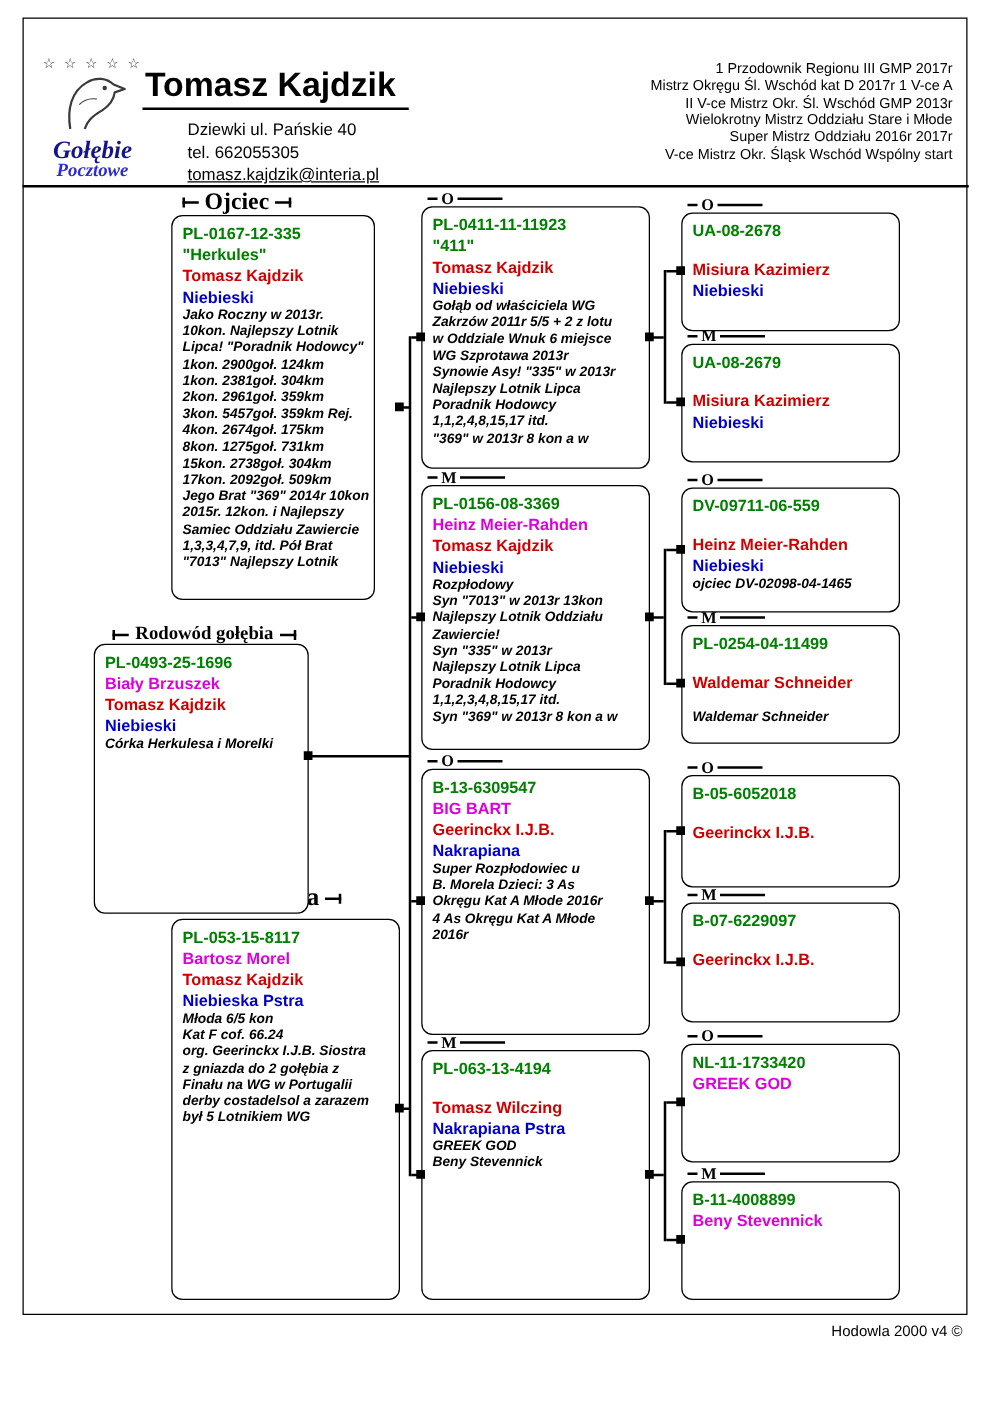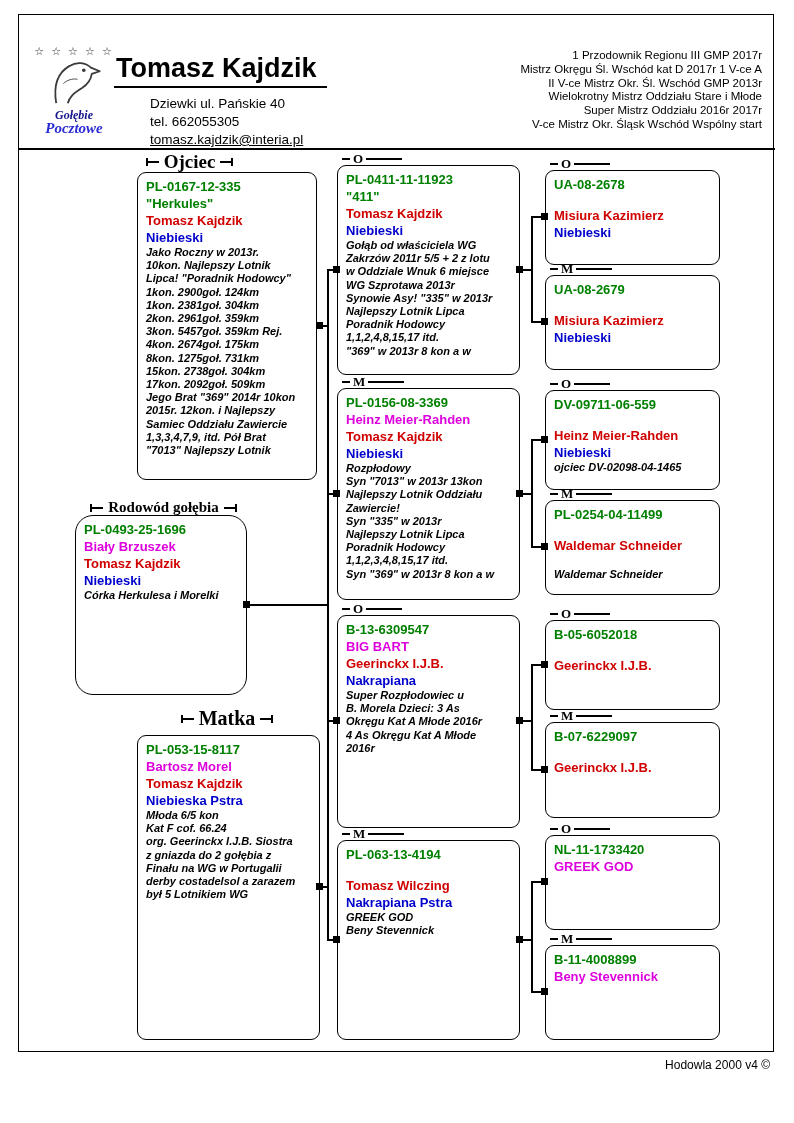--- a/index.html
+++ b/index.html
@@ -7,21 +7,21 @@
     width:794px;height:1123px;position:relative;background:#ffffff;
     font-family:"Liberation Sans", sans-serif;color:#000;overflow:hidden;
   }
   .abs{position:absolute;}
   .page-border{left:18px;top:14px;width:754px;height:1036px;border:1.6px solid #000;}
   .divider{left:18px;top:148px;width:757px;height:2px;background:#000;}
 
   
   .logo{left:32px;top:46px;width:84px;text-align:center;line-height:1;}
   .logo-stars{font-size:11px;letter-spacing:2px;color:#333;}
-  .logo-name1{font-family:"Liberation Serif",serif;font-style:italic;font-weight:bold;font-size:12px;color:#14148c;margin-top:1px;}
+  .logo-name1{font-family:"Liberation Serif",serif;font-style:italic;font-weight:bold;font-size:20px;color:#14148c;margin-top:1px;}
   .logo-name2{font-family:"Liberation Serif",serif;font-style:italic;font-weight:bold;font-size:15px;color:#2b2bd6;}
   .title{left:114px;top:53px;font-size:27px;font-weight:bold;border-bottom:2px solid #000;padding:0 10px 2px 2px;}
   .addr{left:116px;top:95px;font-size:13.5px;line-height:18px;margin-left:34px;}
   .addr .email{text-decoration:underline;}
   .achv{left:410px;top:49px;width:352px;text-align:right;font-size:11.5px;line-height:13.8px;}
 
   
   .sec-label{display:flex;align-items:center;font-family:"Liberation Serif",serif;font-weight:bold;color:#000;justify-content:center;text-align:right;}
   .sec-label .dash{height:2px;background:#000;width:13px;position:relative;margin:0 5px;}
   .sec-label .dash::before{content:"";position:absolute;top:-3px;width:2px;height:8px;background:#000;}
@@ -35,22 +35,22 @@
   .pbox{position:absolute;background:#fff;border:1.6px solid #000;border-radius:9px;
         padding:5px 6px 4px 8px;box-sizing:border-box;}
   .ln{font-size:13px;font-weight:bold;line-height:17px;white-space:nowrap;}
   .ln-ring{color:#008000;}
   .ln-alias{color:#dd00dd;}
   .ln-owner{color:#d00000;}
   .ln-plumage{color:#0000cc;}
   .ln-note{color:#000;font-size:11px;font-style:italic;line-height:13.2px;}
   .ln-gap{height:14px;}
 
-  #b-father{left:137px;top:172px;width:180px;height:308px;}
-  #b-subject{left:75px;top:515px;width:172px;height:180px;border-radius:18px;}
+  #b-father{left:137px;top:172px;width:163px;height:308px;}
+  #b-subject{left:75px;top:515px;width:172px;height:216px;}
   #b-mother{left:137px;top:735px;width:183px;height:305px;}
   #b-mid1{left:337px;top:165px;width:183px;height:210px;}
   #b-mid2{left:337px;top:388px;width:183px;height:212px;}
   #b-mid3{left:337px;top:615px;width:183px;height:213px;}
   #b-mid4{left:337px;top:840px;width:183px;height:200px;}
   #b-r1{left:545px;top:170px;width:175px;height:95px;}
   #b-r2{left:545px;top:275px;width:175px;height:95px;}
   #b-r3{left:545px;top:390px;width:175px;height:100px;}
   #b-r4{left:545px;top:500px;width:175px;height:95px;}
   #b-r5{left:545px;top:620px;width:175px;height:90px;}

